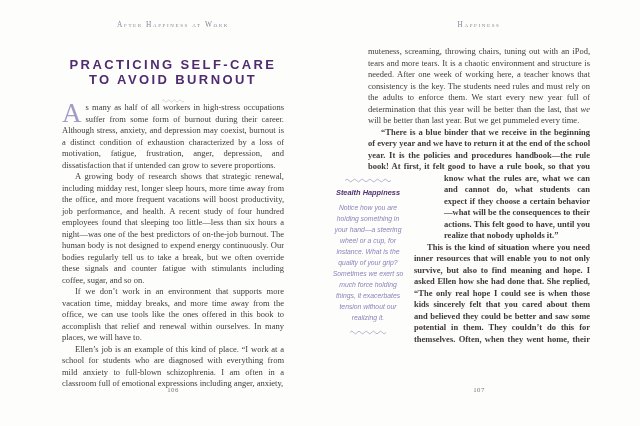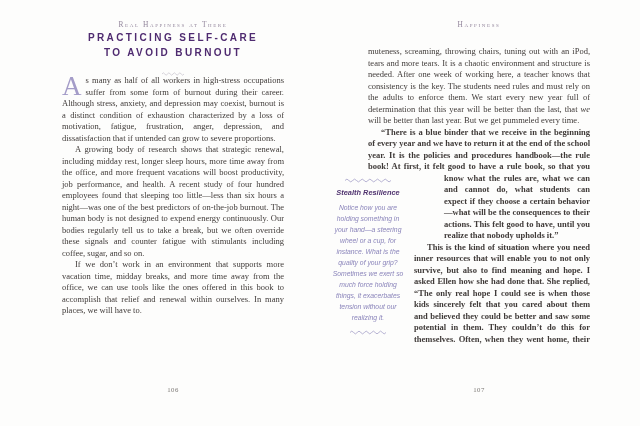--- a/index.html
+++ b/index.html
@@ -17,25 +17,25 @@
   .running-head{
     text-align:center;
     font-variant:small-caps;
     letter-spacing:1.6px;
     font-size:7.4px;
     color:#92859b;
     height:10px;
   }
 
   .chapter-title{
-    margin-top:0;
+    margin-top:27px;
     text-align:center;
     font-family:"Liberation Sans", sans-serif;
     font-weight:bold;
-    font-size:10px;
+    font-size:13px;
     letter-spacing:2.4px;
     color:#4f2b70;
     line-height:15px;
   }
   .title-ornament{ text-align:center; margin-top:3px; height:8px; color:#c6c2cc;}
 
   .body-text{ margin-top:4px; font-size:8.5px; line-height:11.5px; text-align:justify;}
   .body-text p{margin:0; padding:0;}
   .indent{text-indent:13px;}
   .justify-last{text-align-last:justify;font-weight:bold;}
@@ -86,58 +86,59 @@
     text-align:center;
     font-size:6.8px;
     color:#7a7673;
     letter-spacing:0.5px;
   }
 </style>
 </head>
 <body>
 
 <div class="page page-left">
-  <div class="running-head">Real Happiness at There</div>
+  <div class="running-head">After Happiness at Work</div>
 
   <div class="chapter-title">
     <div>PRACTICING SELF-CARE</div>
     <div>TO AVOID BURNOUT</div>
   </div>
 
   <div class="title-ornament">
     <svg width="22" height="6" viewBox="0 0 22 6">
         <path d="M0 3 q1.4 -2.4 2.75 0 t2.75 0 t2.75 0 t2.75 0 t2.75 0 t2.75 0 t2.75 0 t2.75 0" fill="none" stroke="currentColor" stroke-width="0.7"></path>
       </svg>
   </div>
 
   <div class="body-text">
     <p><span class="drop-cap">A</span><span>s many as half of all workers in high-stress occupations suffer from some form of burnout during their career. Although stress, anxiety, and depression may coexist, burnout is a distinct condition of exhaustion characterized by a loss of motivation, fatigue, frustration, anger, depression, and dissatisfaction that if untended can grow to severe proportions.</span></p>
     <p class="indent">A growing body of research shows that strategic renewal, including midday rest, longer sleep hours, more time away from the office, and more frequent vacations will boost productivity, job performance, and health. A recent study of four hundred employees found that sleeping too little—less than six hours a night—was one of the best predictors of on-the-job burnout. The human body is not designed to expend energy continuously. Our bodies regularly tell us to take a break, but we often override these signals and counter fatigue with stimulants including coffee, sugar, and so on.</p>
     <p class="indent">If we don’t work in an environment that supports more vacation time, midday breaks, and more time away from the office, we can use tools like the ones offered in this book to accomplish that relief and renewal within ourselves. In many places, we will have to.</p>
+    <p class="indent">Ellen’s job is an example of this kind of place. “I work at a school for students who are diagnosed with everything from mild anxiety to full-blown schizophrenia. I am often in a classroom full of emotional expressions including anger, anxiety,</p>
   </div>
 
   <div class="page-number">106</div>
 </div>
 
 <div class="page page-right">
   <div class="running-head">Happiness</div>
 
   <div class="rp-body">
     <p><span>muteness, screaming, throwing chairs, tuning out with an iPod, tears and more tears. It is a chaotic environment and structure is needed. After one week of working here, a teacher knows that consistency is the key. The students need rules and must rely on the adults to enforce them. We start every new year full of determination that this year will be better than the last, that </span><i>we</i><span> will be better than last year. But we get pummeled every time.</span></p>
 
     <p class="indent justify-last">“There is a blue binder that we receive in the beginning of every year and we have to return it at the end of the school year. It is the policies and procedures handbook—the rule book! At first, it felt good to have a rule book, so that you</p>
 
     <div class="wrap-region">
       <div class="sidebar">
         <div class="sidebar-squiggle">
           <svg width="46" height="7" viewBox="0 0 46 7">
               <path d="M0 3.5 q1.9 -2.8 3.83 0 t3.83 0 t3.83 0 t3.83 0 t3.83 0 t3.83 0 t3.83 0 t3.83 0 t3.83 0 t3.83 0 t3.83 0 t3.83 0" fill="none" stroke="currentColor" stroke-width="0.8"></path>
             </svg>
         </div>
-        <div class="sidebar-heading">Stealth Resilience</div>
+        <div class="sidebar-heading">Stealth Happiness</div>
         <div class="sidebar-body">Notice how you are holding something in your hand—a steering wheel or a cup, for instance. What is the quality of your grip? Sometimes we exert so much force holding things, it exacerbates tension without our realizing it.</div>
         <div class="sidebar-squiggle bottom">
           <svg width="36" height="7" viewBox="0 0 36 7">
               <path d="M0 3.5 q1.8 -2.8 3.6 0 t3.6 0 t3.6 0 t3.6 0 t3.6 0 t3.6 0 t3.6 0 t3.6 0 t3.6 0 t3.6 0" fill="none" stroke="currentColor" stroke-width="0.8"></path>
             </svg>
         </div>
       </div>
 
       <div class="wrap-text">
         <p class="justify-last" style="text-align-last:auto;margin-left:30px;">know what the rules are, what we can and cannot do, what students can expect if they choose a certain behavior—what will be the consequences to their actions. This felt good to have, until you realize that nobody upholds it.”</p>

